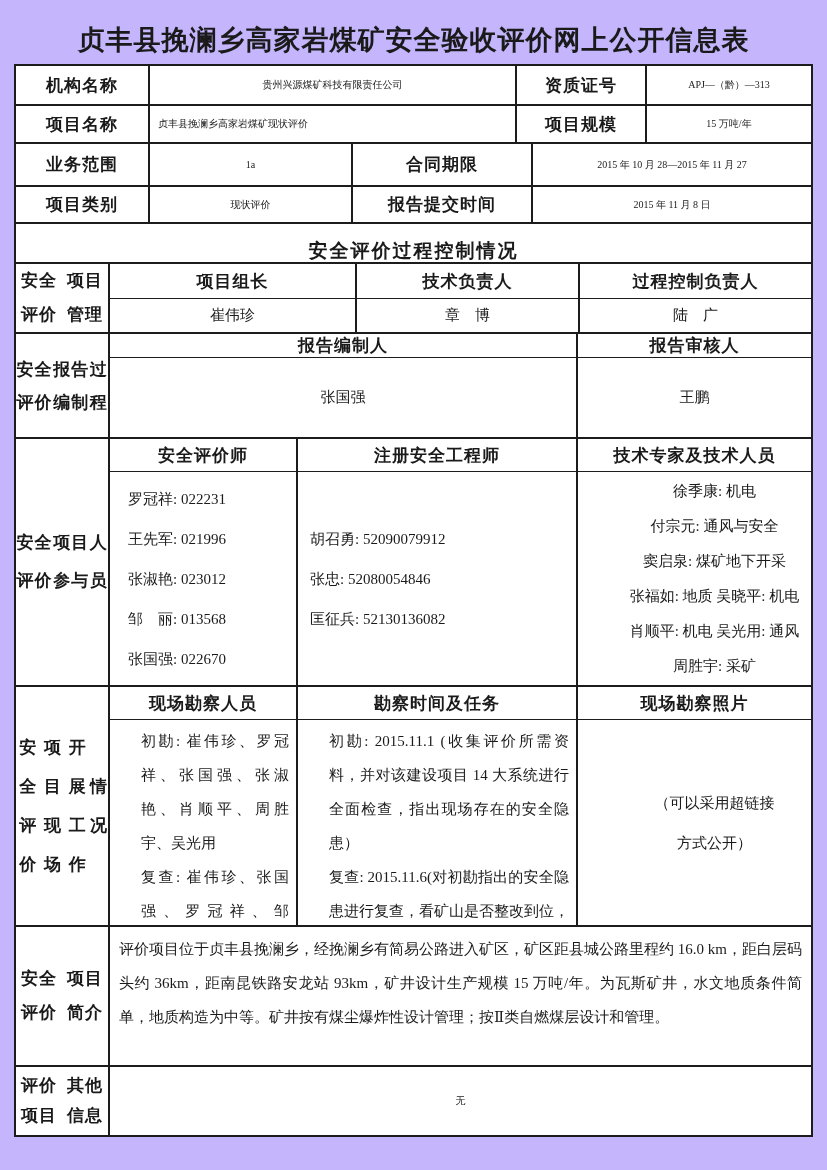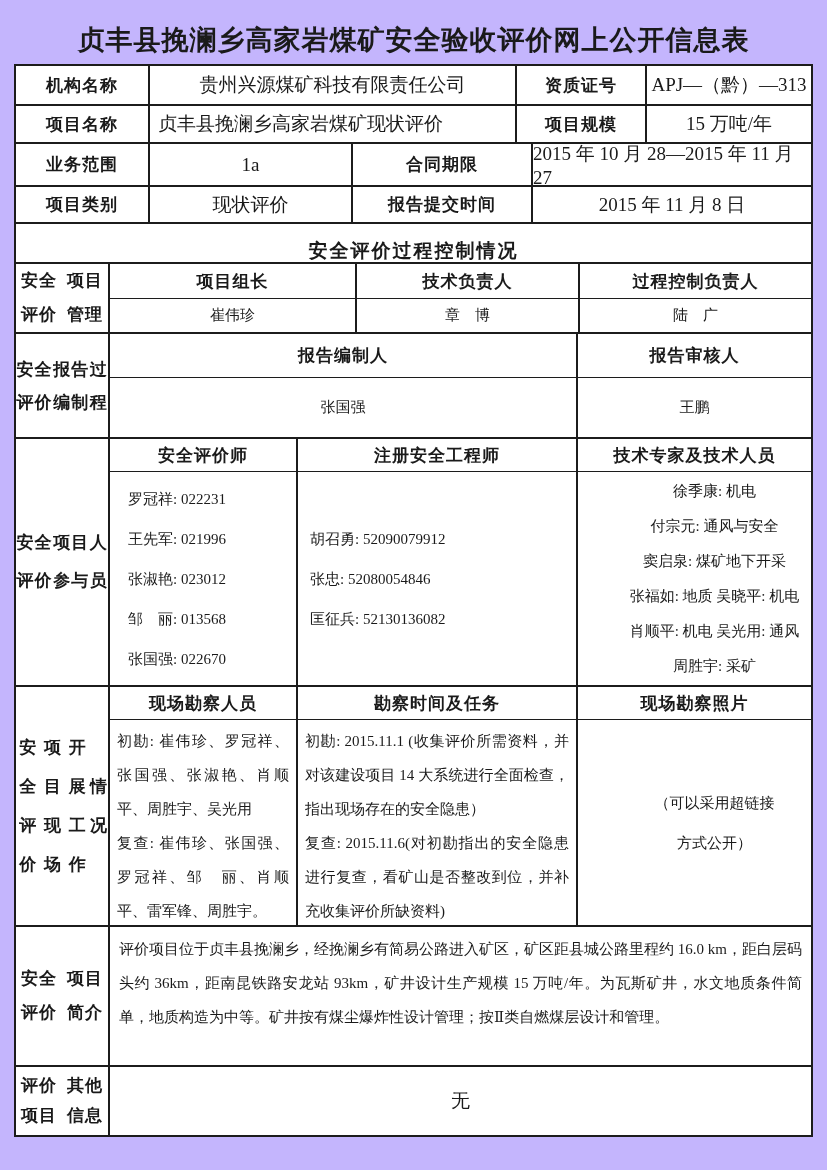--- a/index.html
+++ b/index.html
@@ -19,21 +19,21 @@
     background:#fff;
   }
   .row { display:flex; border-bottom:2px solid #1c1c1c; }
   .row:last-child { border-bottom:none; }
   .cell { border-right:2px solid #1c1c1c; display:flex; align-items:center; justify-content:center; overflow:hidden; }
   .cell.last { border-right:none; flex:1; }
   .lab {
     font-weight:bold; font-size:17px; letter-spacing:1px;
     font-family:"Liberation Sans","DejaVu Sans",sans-serif;
   }
-  .val { font-size:19px; }
+  .val { font-size:10px; }
   .left-val { justify-content:flex-start; padding-left:8px; }
   
   .w134{width:134px}.w367{width:367px}.w130{width:130px}
   .w203{width:203px}.w180{width:180px}
   .w94{width:94px}.w247{width:247px}.w223{width:223px}
   .w188{width:188px}.w280{width:280px}.w468{width:468px}
   
   .h40{height:40px}.h38{height:38px}.h43{height:43px}.h37{height:37px}
   .h70{height:70px}.h105{height:105px}.h248{height:248px}.h240{height:240px}
   .h140{height:140px}.h68{height:68px}
@@ -45,29 +45,29 @@
   .lh38 > div{ line-height:38px; } .lh39 > div{ line-height:39px; }
   .lh30 > div{ line-height:30px;font-family:Liberation Serif, serif; }
   
   .seccol { display:flex; flex-direction:column; border-right:2px solid #1c1c1c; }
   .seccol.last { border-right:none; flex:1; }
   .sechead {
     border-bottom:1px solid #1c1c1c; display:flex; align-items:center; justify-content:center;
     font-weight:bold; font-size:17px; letter-spacing:1px;
     font-family:"Liberation Sans","DejaVu Sans",sans-serif;
   }
-  .sh35{height:35px}.sh36{height:44px}.sh33{height:33px}
+  .sh35{height:35px}.sh36{height:24px}.sh33{height:33px}
   .secbody { flex:1; display:flex; align-items:center; justify-content:center; font-size:15px; overflow:hidden; }
   .list-col { flex-direction:column; }
   .list-left { align-items:flex-start; }
   .pl18{ padding-left:18px; } .pl12{ padding-left:12px; }
   .lh40 > div{ line-height:40px; } .lh35 > div{ line-height:35px; }
   .para-body { flex-direction:column; align-items:stretch; justify-content:flex-start;
     padding:4px 7px 0 7px; text-align:justify; }
-  .para-body p { line-height:34px; font-size:15px; }
+  .para-body p { line-height:34px; font-size:15px;margin-left:24px; }
   .photo-body { flex-direction:column; }
   .photo-body > div { line-height:40px; }
   .summary-text { padding:5px 9px 0 9px; line-height:34px; font-size:15px; text-align:justify; }
   .center-lines { text-align:center;padding-left:40px; }
 </style>
 </head>
 <body>
 
 <div class="page">
 

